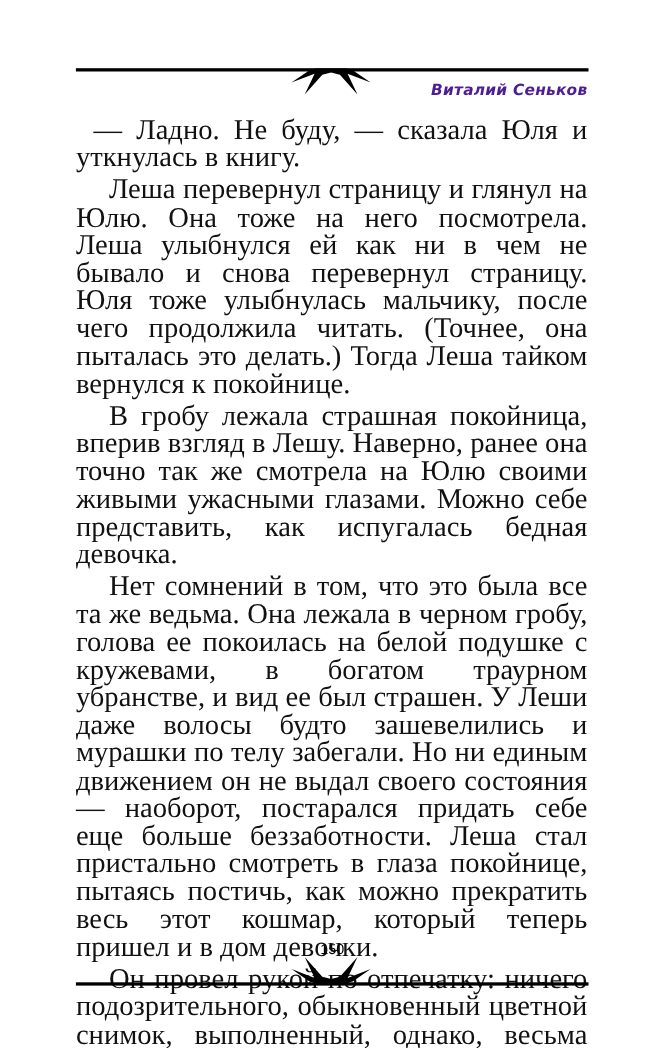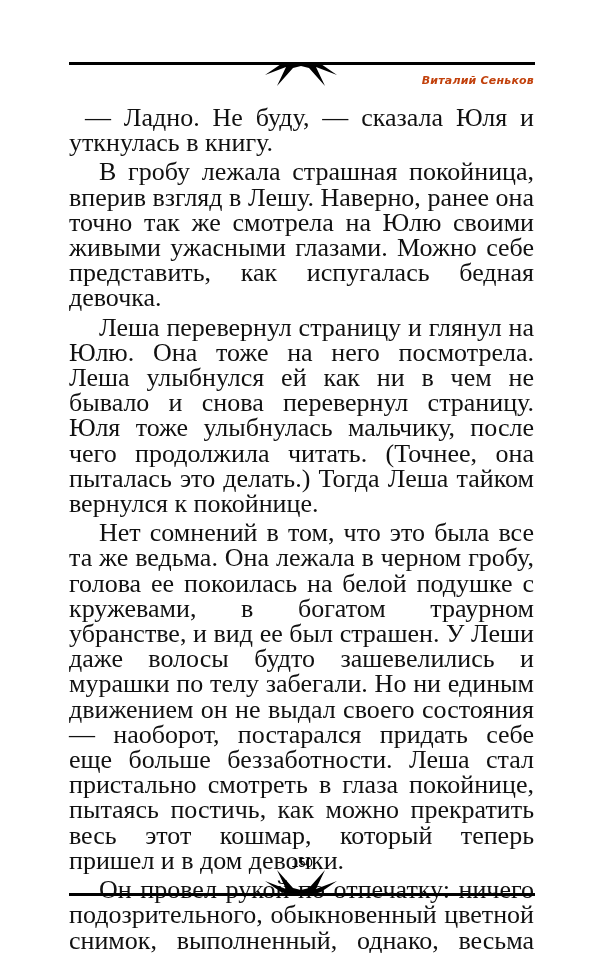--- a/index.html
+++ b/index.html
@@ -34,23 +34,23 @@
     .ornament.top { top: 62px; }
     .ornament.bottom { top: 864px; }
 
     .running-head {
       position: absolute;
       top: 74px;
       right: 66px;
       font-family: "DejaVu Sans", sans-serif;
       font-weight: bold;
       font-style: italic;
-      font-size: 11px;
+      font-size: 14px;
       letter-spacing: 0.2px;
-      color: #c2410c;
+      color: #4c1d95;
     }
 
     .body-text {
       position: absolute;
       top: 105px;
       left: 69px;
       width: 465px;
       font-size: 26px;
       line-height: 25.2px;
       text-align: justify;
@@ -82,22 +82,22 @@
 
 <div class="rule top"></div>
 <svg class="ornament top" viewBox="0 0 76 30">
   <path d="M24 0 L52 0 L58 2 L74 13 L53 5 L62 24 L46 6 L38 4 L30 6 L14 24 L23 5 L2 13 L18 2 Z" fill="#000"></path>
 </svg>
 
 <div class="running-head">Виталий Сеньков</div>
 
 <div class="body-text">
   <p class="first">— Ладно. Не буду, — сказала Юля и уткнулась в книгу.</p>
+  <p>Леша перевернул страницу и глянул на Юлю. Она тоже на него посмотрела. Леша улыбнулся ей как ни в чем не бывало и снова перевернул страницу. Юля тоже улыбнулась мальчику, после чего продолжила читать. (Точнее, она пыталась это делать.) Тогда Леша тайком вернулся к покойнице.</p>
   <p>В гробу лежала страшная покойница, вперив взгляд в Лешу. Наверно, ранее она точно так же смотрела на Юлю своими живыми ужасными глазами. Можно себе представить, как испугалась бедная девочка.</p>
-  <p>Леша перевернул страницу и глянул на Юлю. Она тоже на него посмотрела. Леша улыбнулся ей как ни в чем не бывало и снова перевернул страницу. Юля тоже улыбнулась мальчику, после чего продолжила читать. (Точнее, она пыталась это делать.) Тогда Леша тайком вернулся к покойнице.</p>
   <p>Нет сомнений в том, что это была все та же ведь­ма. Она лежала в черном гробу, голова ее покоилась на белой подушке с кружевами, в богатом траурном убранстве, и вид ее был страшен. У Леши даже воло­сы будто зашевелились и мурашки по телу забегали. Но ни единым движением он не выдал своего состоя­ния — наоборот, постарался придать себе еще больше беззаботности. Леша стал пристально смотреть в гла­за покойнице, пытаясь постичь, как можно прекра­тить весь этот кошмар, который теперь пришел и в дом девочки.</p>
   <p>Он провел рукой по отпечатку: ничего подозри­тельного, обыкновенный цветной снимок, выполнен­ный, однако, весьма качественно. Леша досмотрел альбом до конца и положил его на журнальный сто­лик.</p>
 </div>
 
 <div class="page-number">150</div>
 <svg class="ornament bottom" viewBox="0 0 76 30">
   <path d="M24 30 L52 30 L58 28 L74 17 L53 25 L62 6 L46 24 L38 26 L30 24 L14 6 L23 25 L2 17 L18 28 Z" fill="#000"></path>
 </svg>
 <div class="rule bottom"></div>
 

